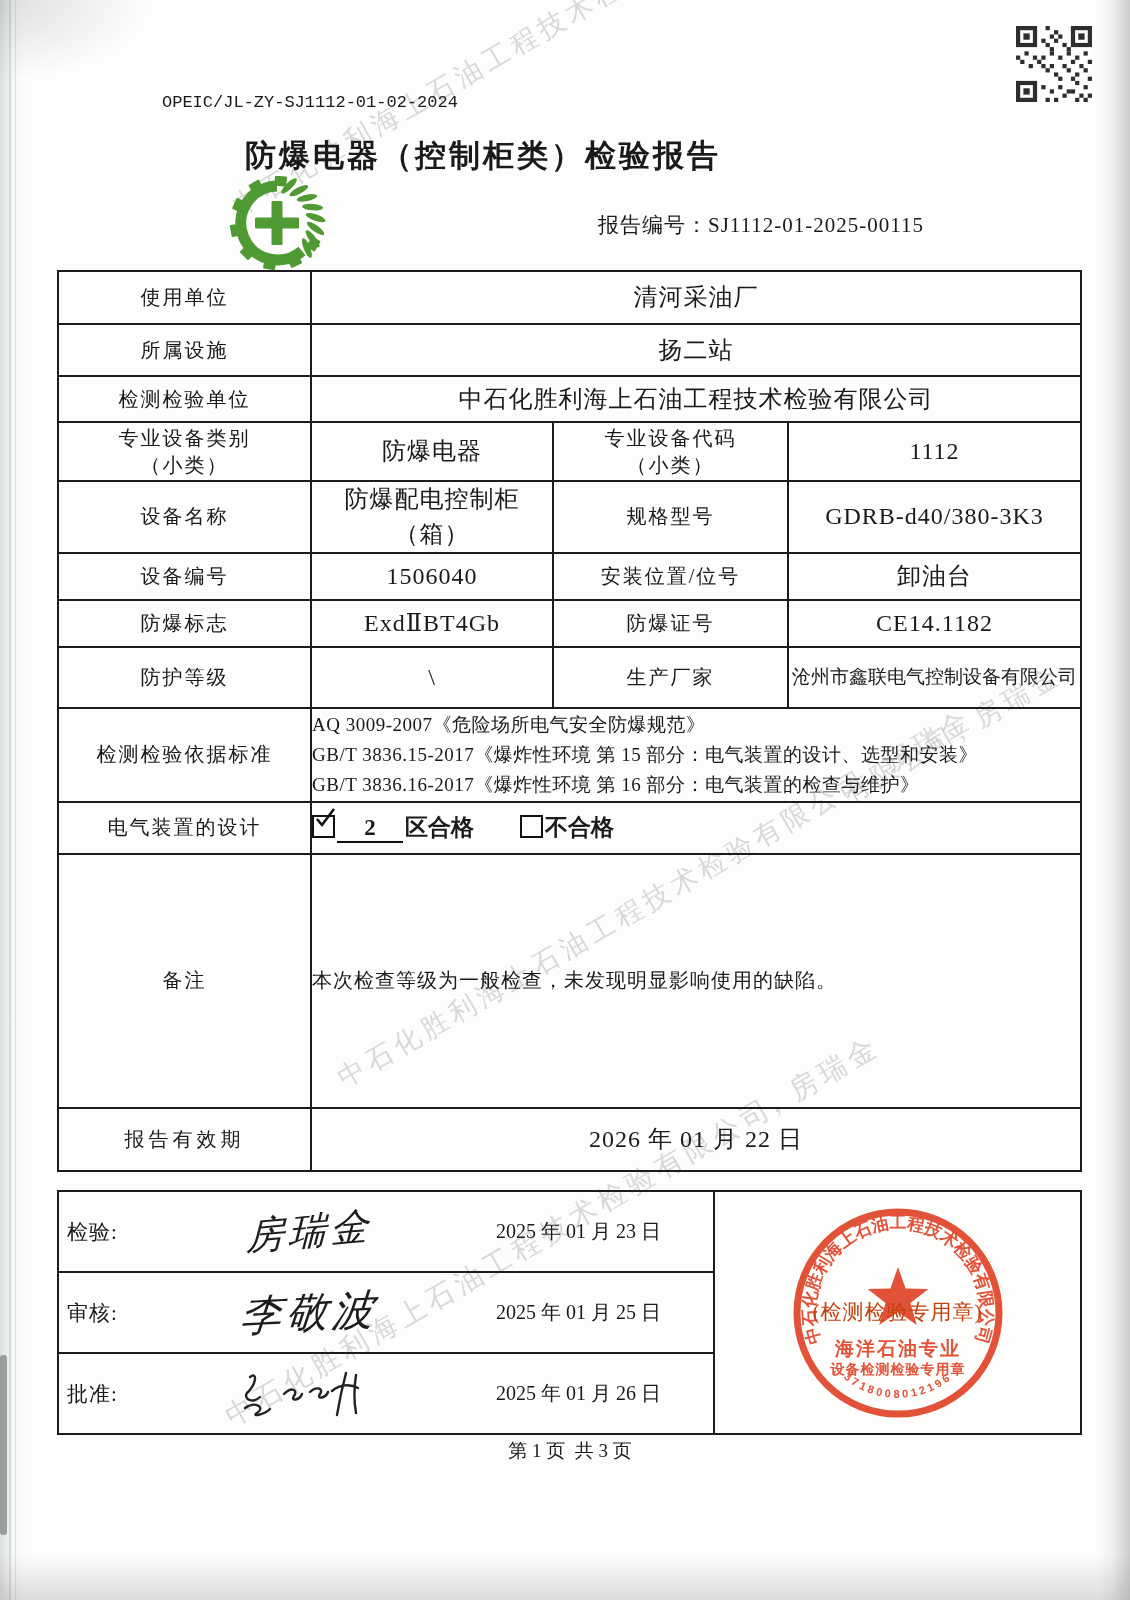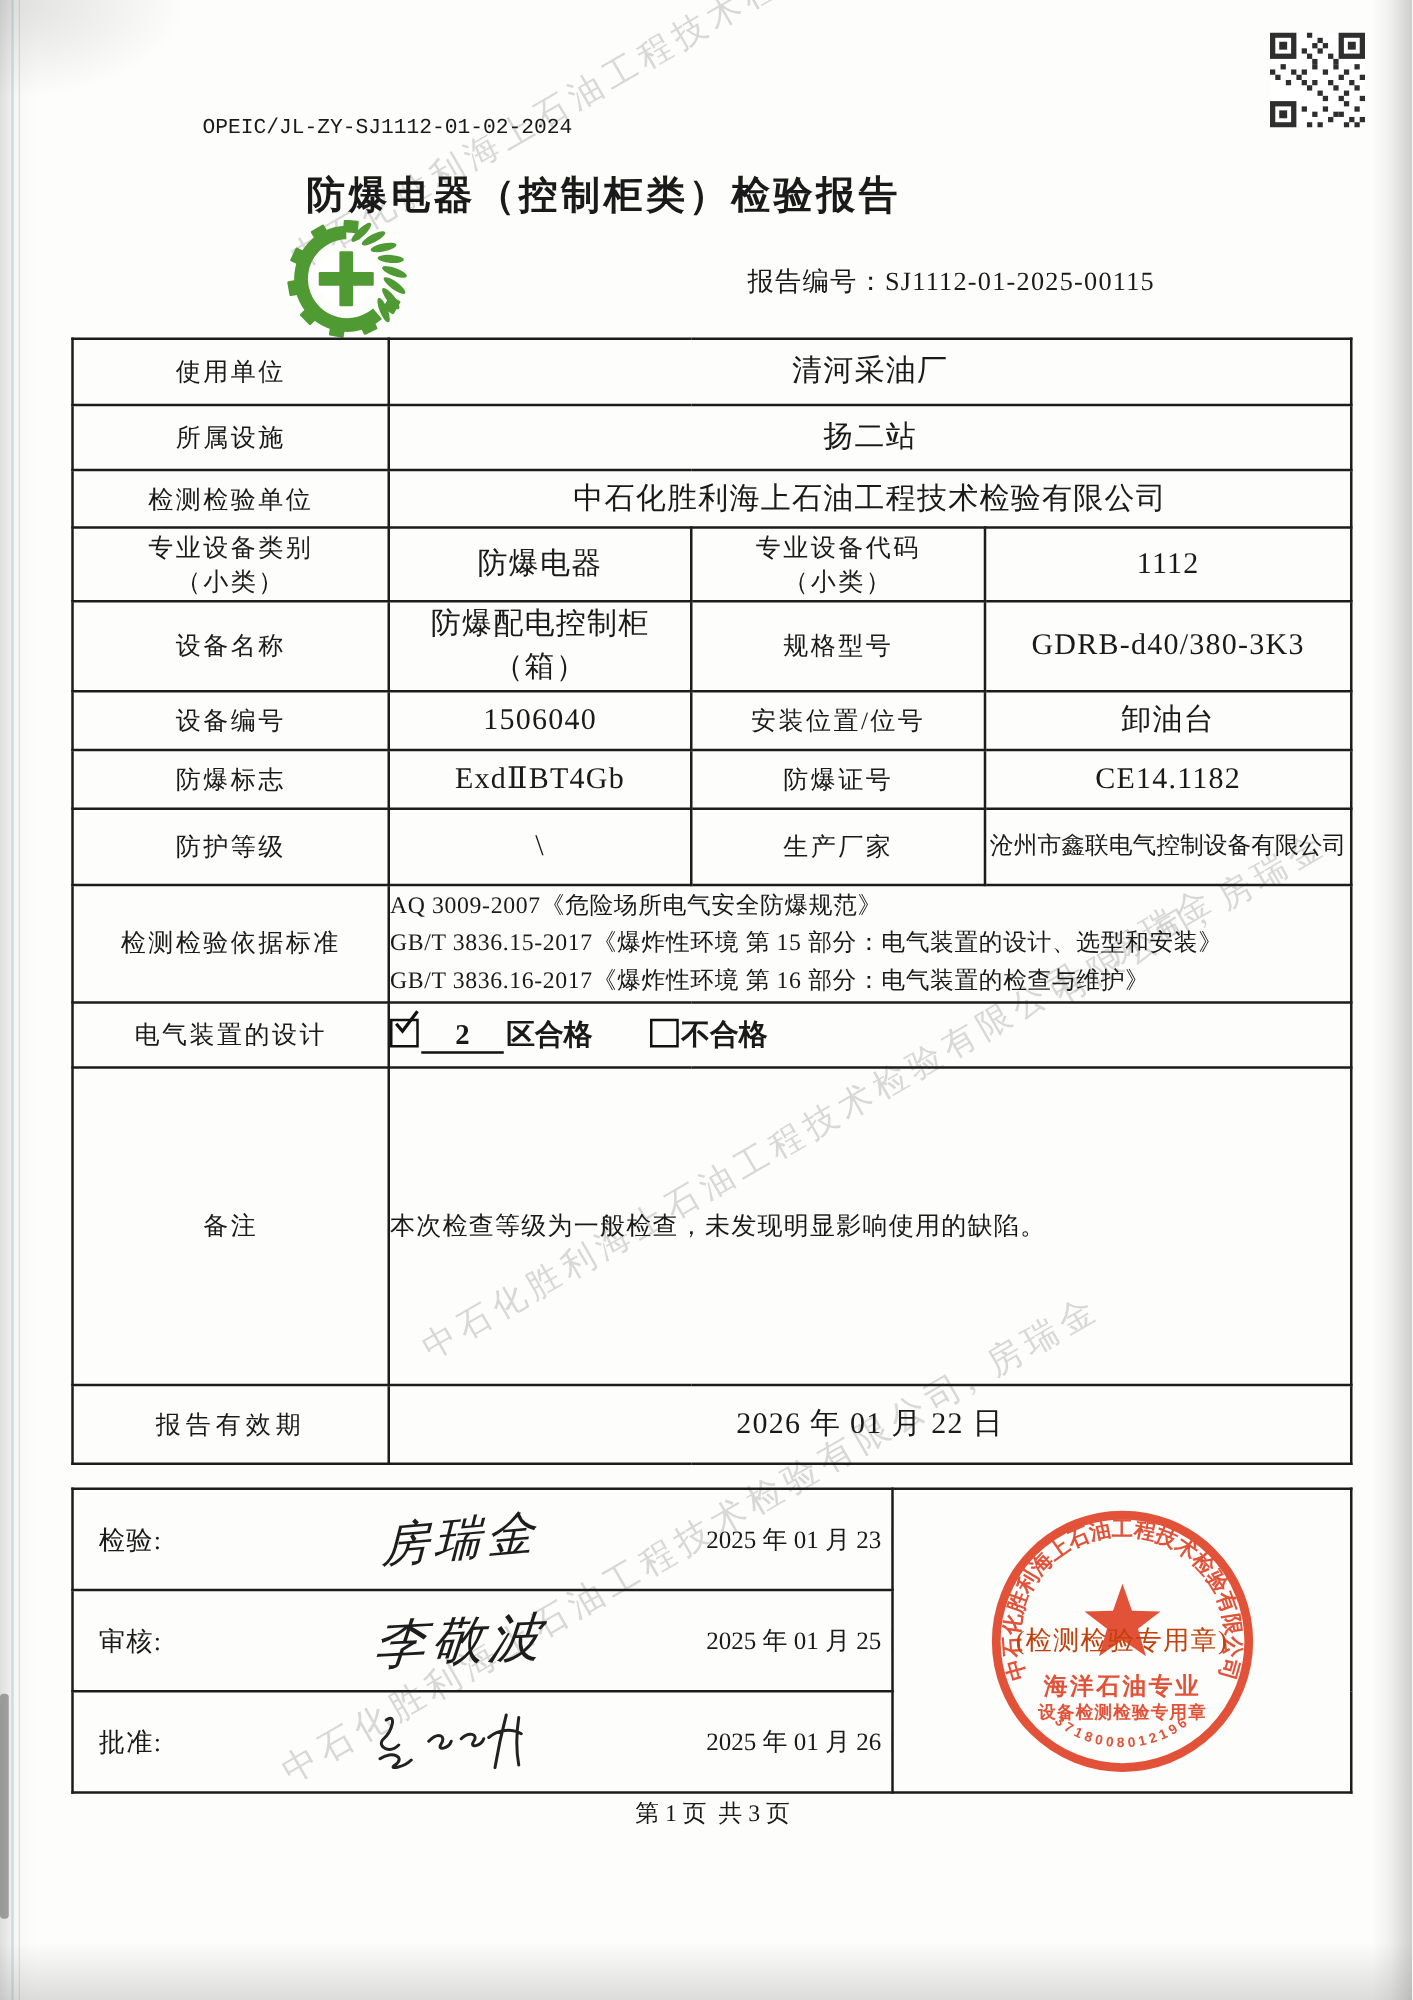--- a/index.html
+++ b/index.html
@@ -40,21 +40,21 @@
   td.conclusion{text-align:left;font-size:23px;padding-left:14px;font-weight:bold;}
   td.remark{text-align:left;font-size:20px;padding-left:14px;letter-spacing:1px;margin-left:13px;}
   .cb{display:inline-block;position:relative;width:19px;height:19px;border:2px solid #111;
       vertical-align:-3px;margin-right:2px;}
   .cb svg{position:absolute;left:1px;top:-6px;overflow:visible;}
   .uline{display:inline-block;width:66px;text-align:center;border-bottom:2px solid #111;
          margin:0 2px 0 0;vertical-align:bottom;}
   .concl-gap{display:inline-block;width:46px;}
   
   td.sigcell{position:relative;}
-  .sigrow{display:flex;align-items:center;height:100%;padding-left:20px;gap:47px;}
+  .sigrow{display:flex;align-items:center;height:100%;padding-left:8px;}
   .siglabel{font-size:21px;letter-spacing:1px;flex:0 0 92px;}
   .signame-box{flex:0 0 300px;text-align:center;}
   .signame{display:inline-block;font-size:38px;font-style:italic;letter-spacing:4px;
            transform:rotate(-5deg) skewX(-6deg);color:#1d1d1d;}
   .sigdate{margin-left:auto;margin-right:52px;font-size:20px;white-space:pre;}
   td.stampcell{position:relative;}
   .stamp-svg{position:absolute;left:50%;top:50%;transform:translate(-50%,-50%);opacity:.93;}
   .stamp-overlay{position:absolute;left:0;top:50%;width:100%;transform:translateY(-54%);
                  text-align:center;font-size:21px;letter-spacing:1px;color:#c2410c;}
   .footer{position:absolute;left:0;top:1438px;width:1140px;text-align:center;font-size:19px;white-space:pre;}

